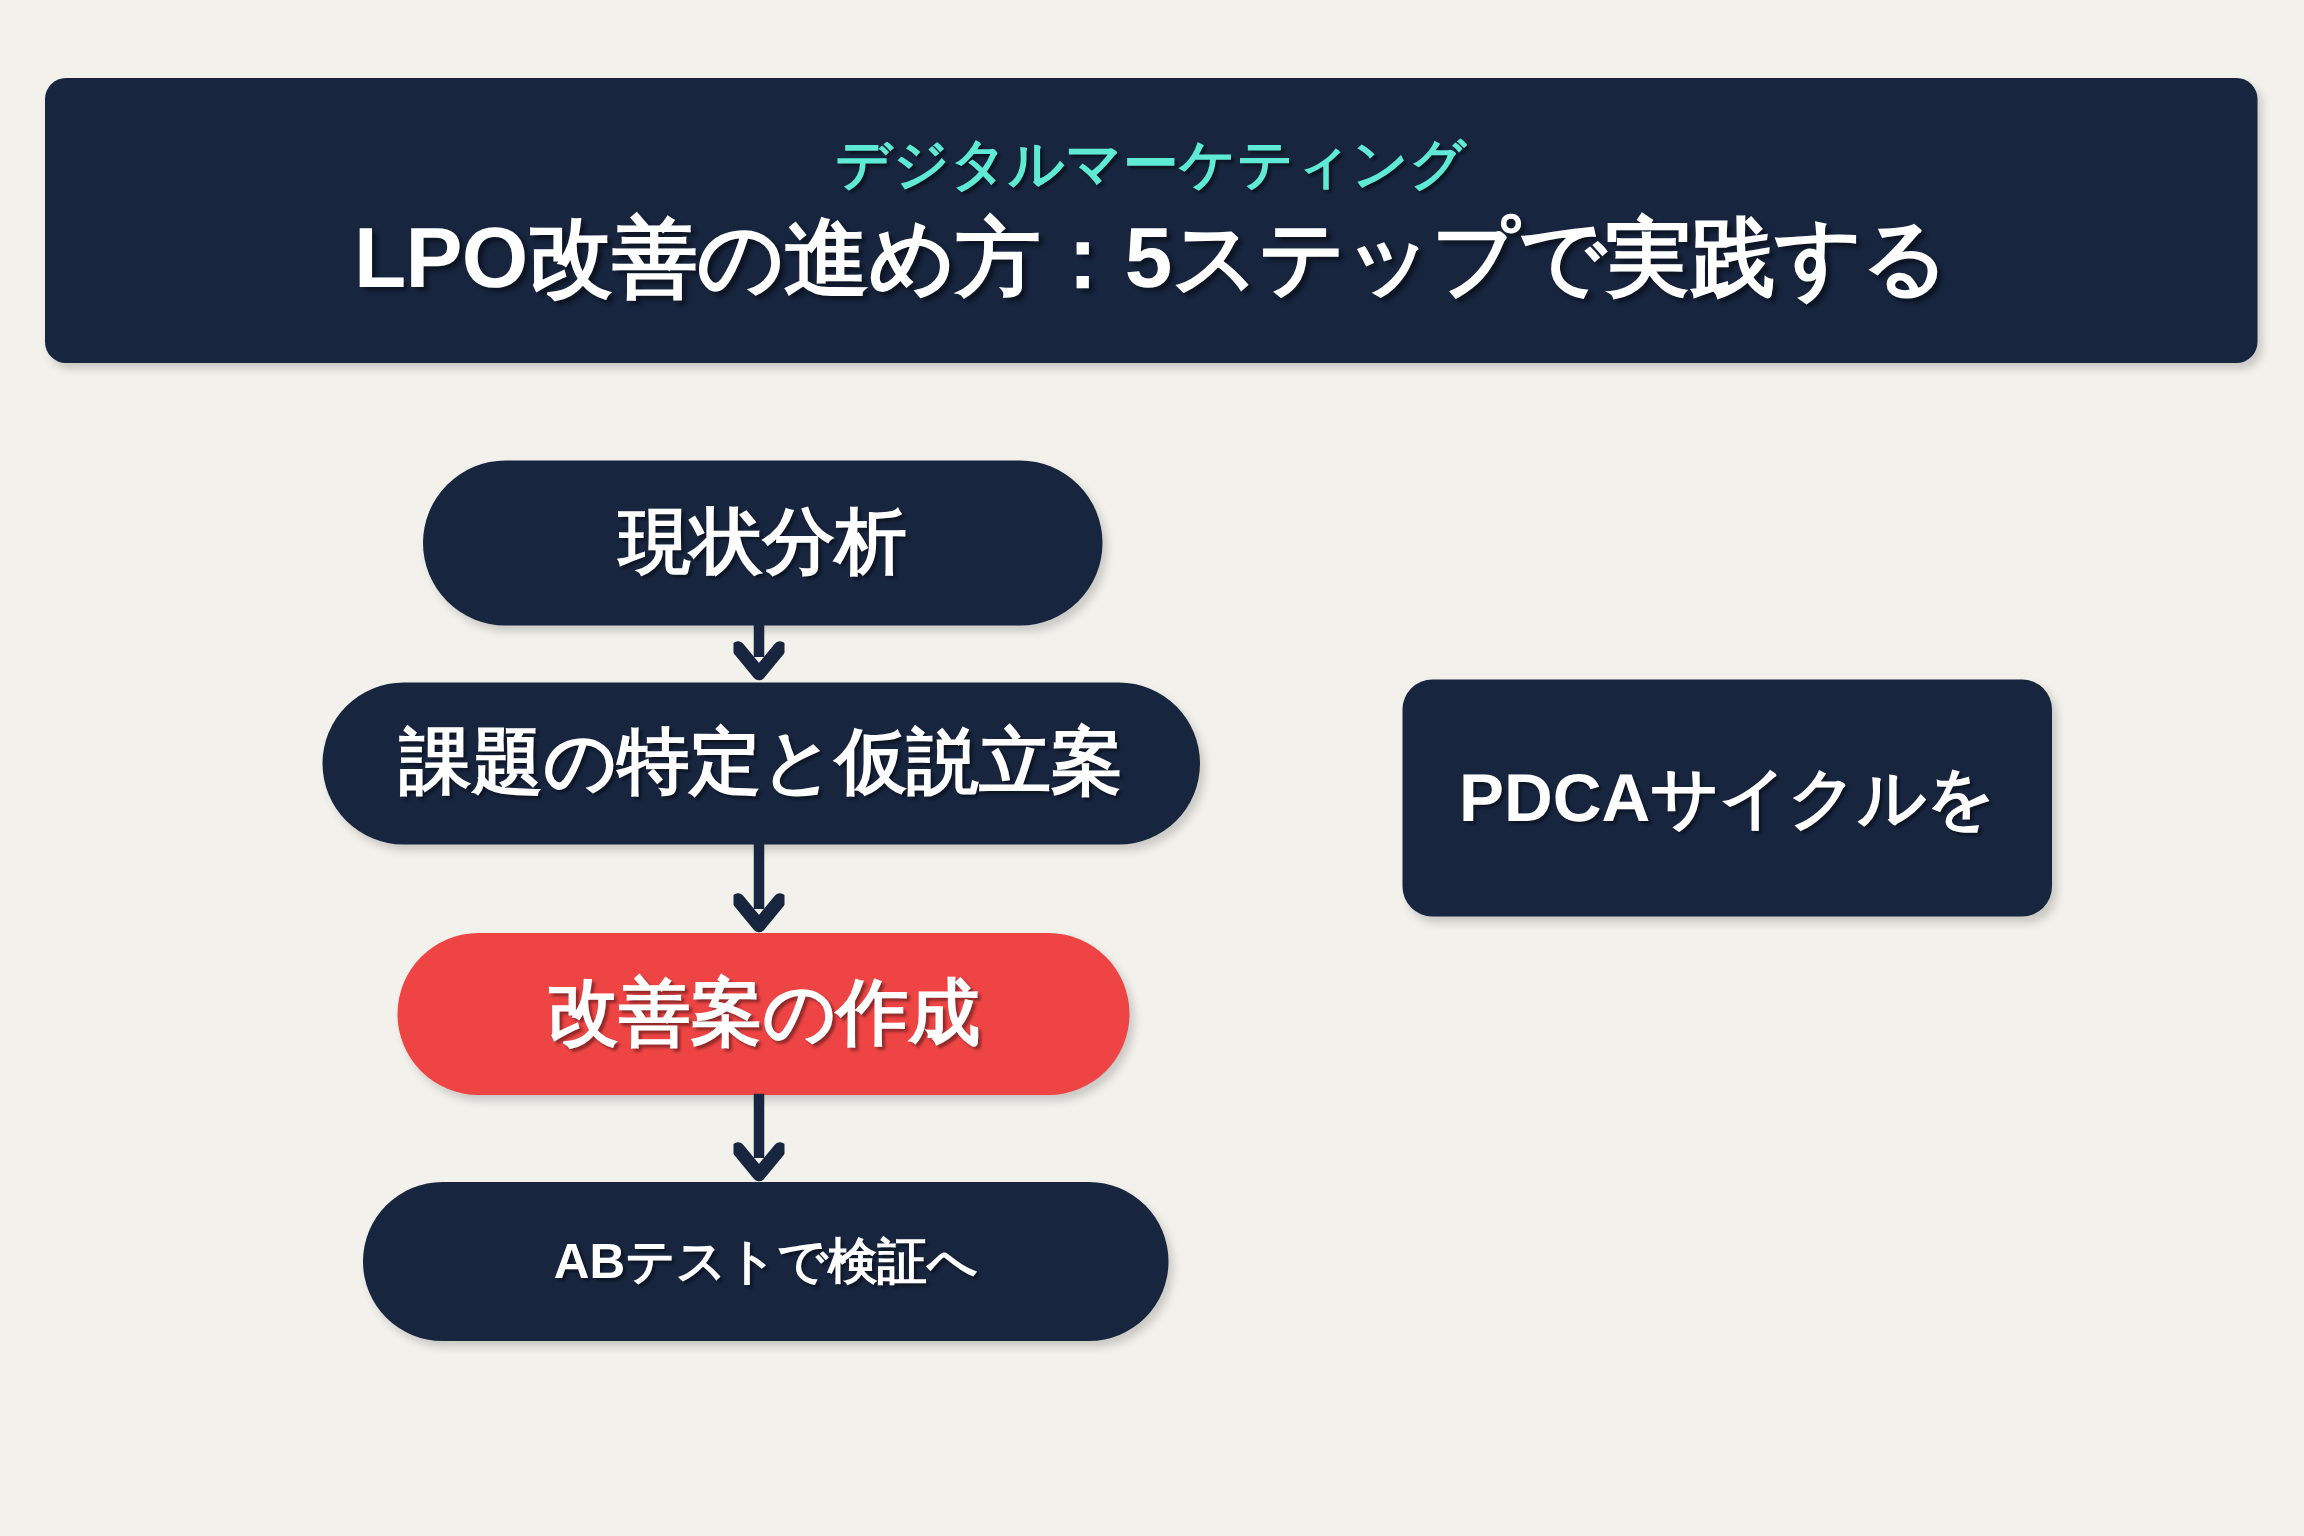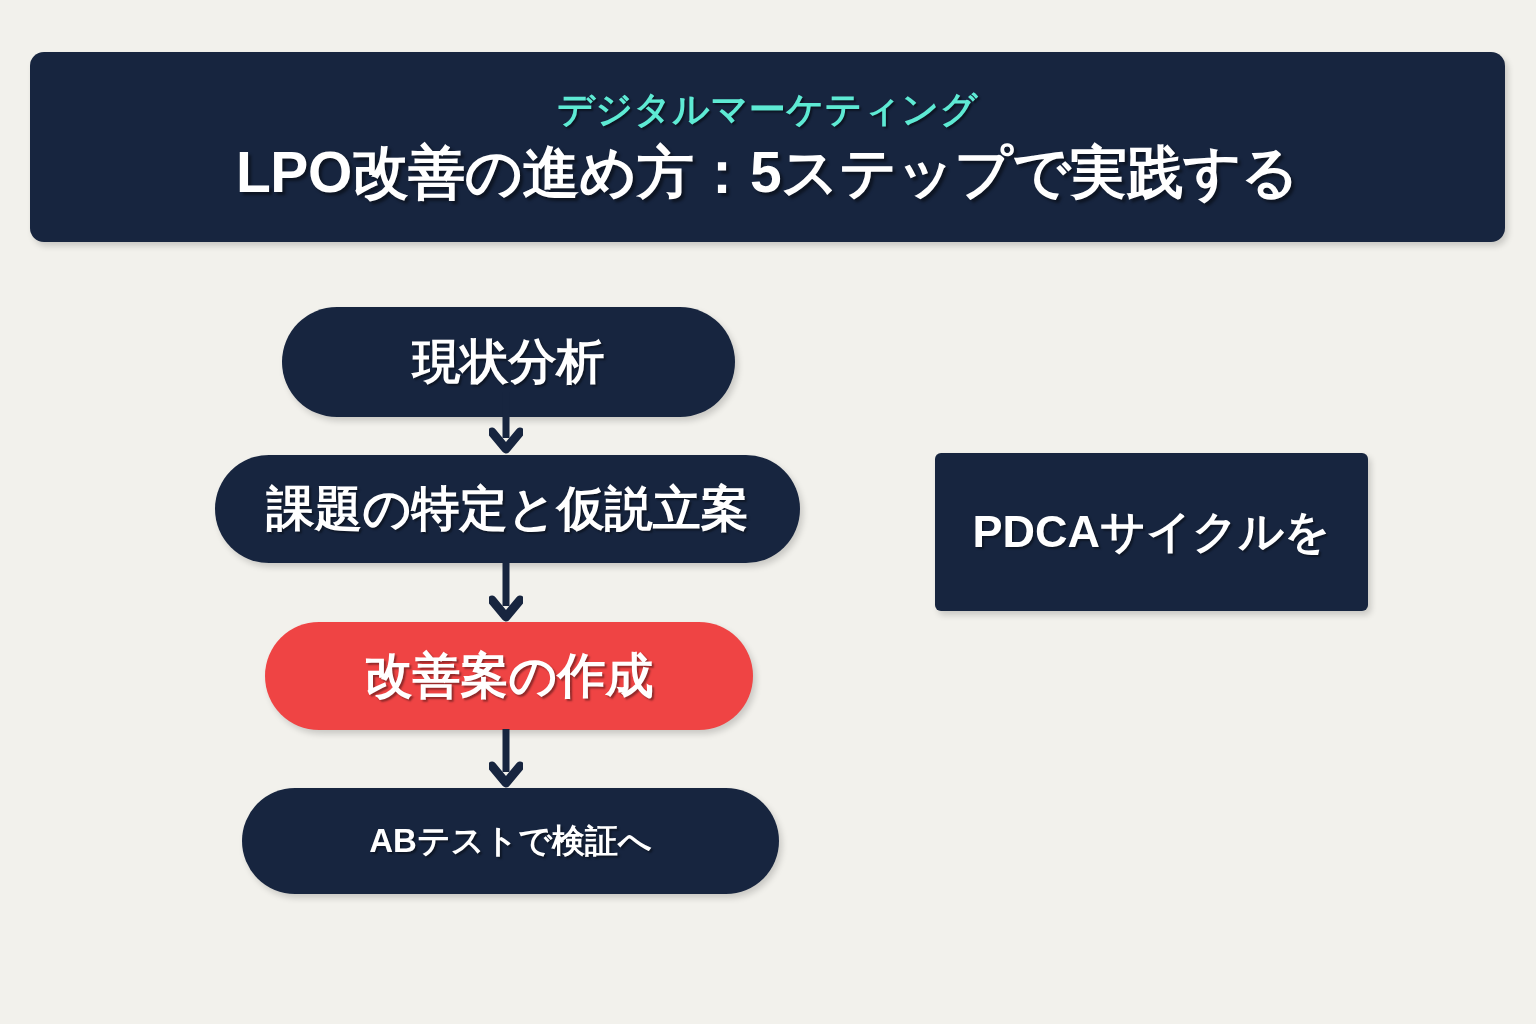--- a/index.html
+++ b/index.html
@@ -127,21 +127,21 @@
     text-align: center;
   }
   .side-card .card-label {
     font-weight: 700;
     text-shadow: 2px 2px 2px rgba(0,0,0,0.40);
     line-height: 1.22;
   }
 
   #side-card-1 {
     left: 935px; top: 453px; width: 433px; height: 158px;
-    border-radius: 6px;
+    border-radius: 20px;
   }
   #side-card-1 .card-label { font-size: 45px; }
 
   #side-card-2 {
     left: 933px; top: 644px; width: 437px; height: 108px;
     border-radius: 999px;
   }
   #side-card-2 .card-label { font-size: 45px; white-space: nowrap; }
 </style>
 </head>

